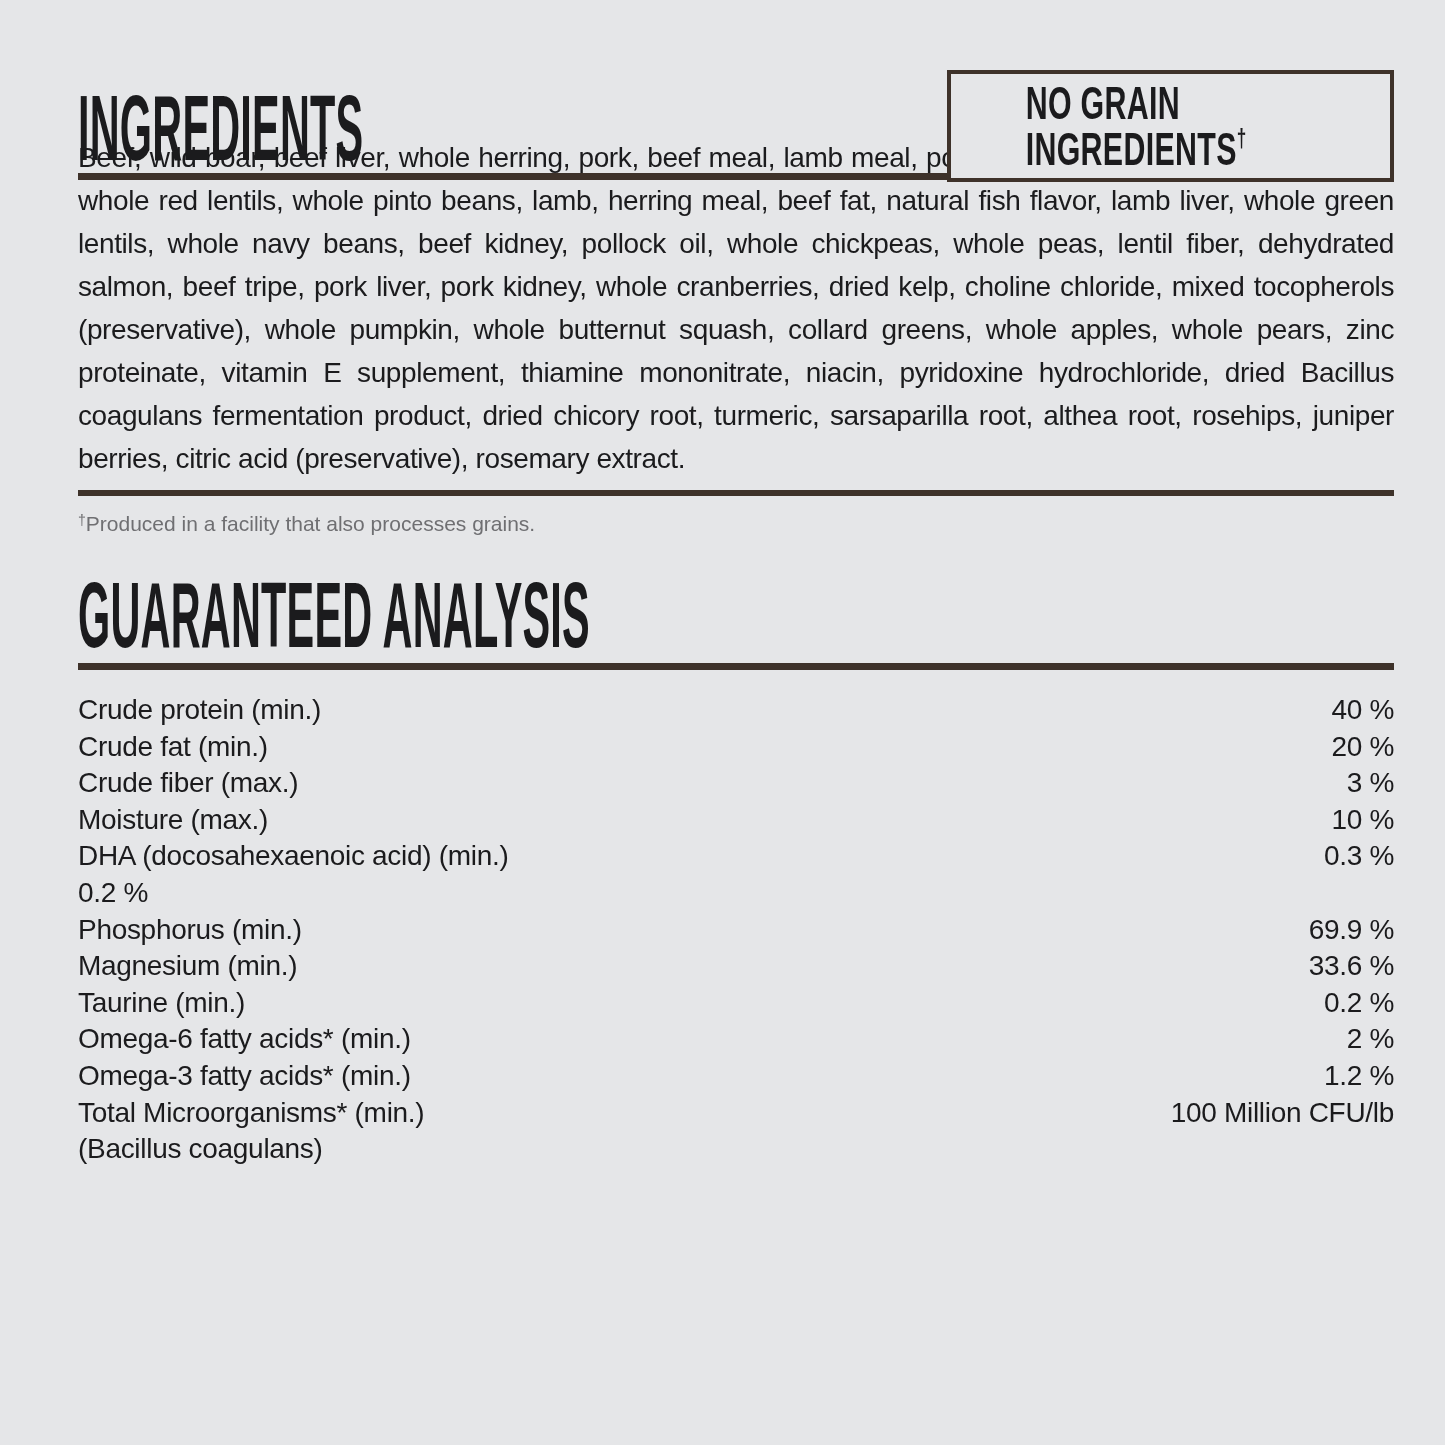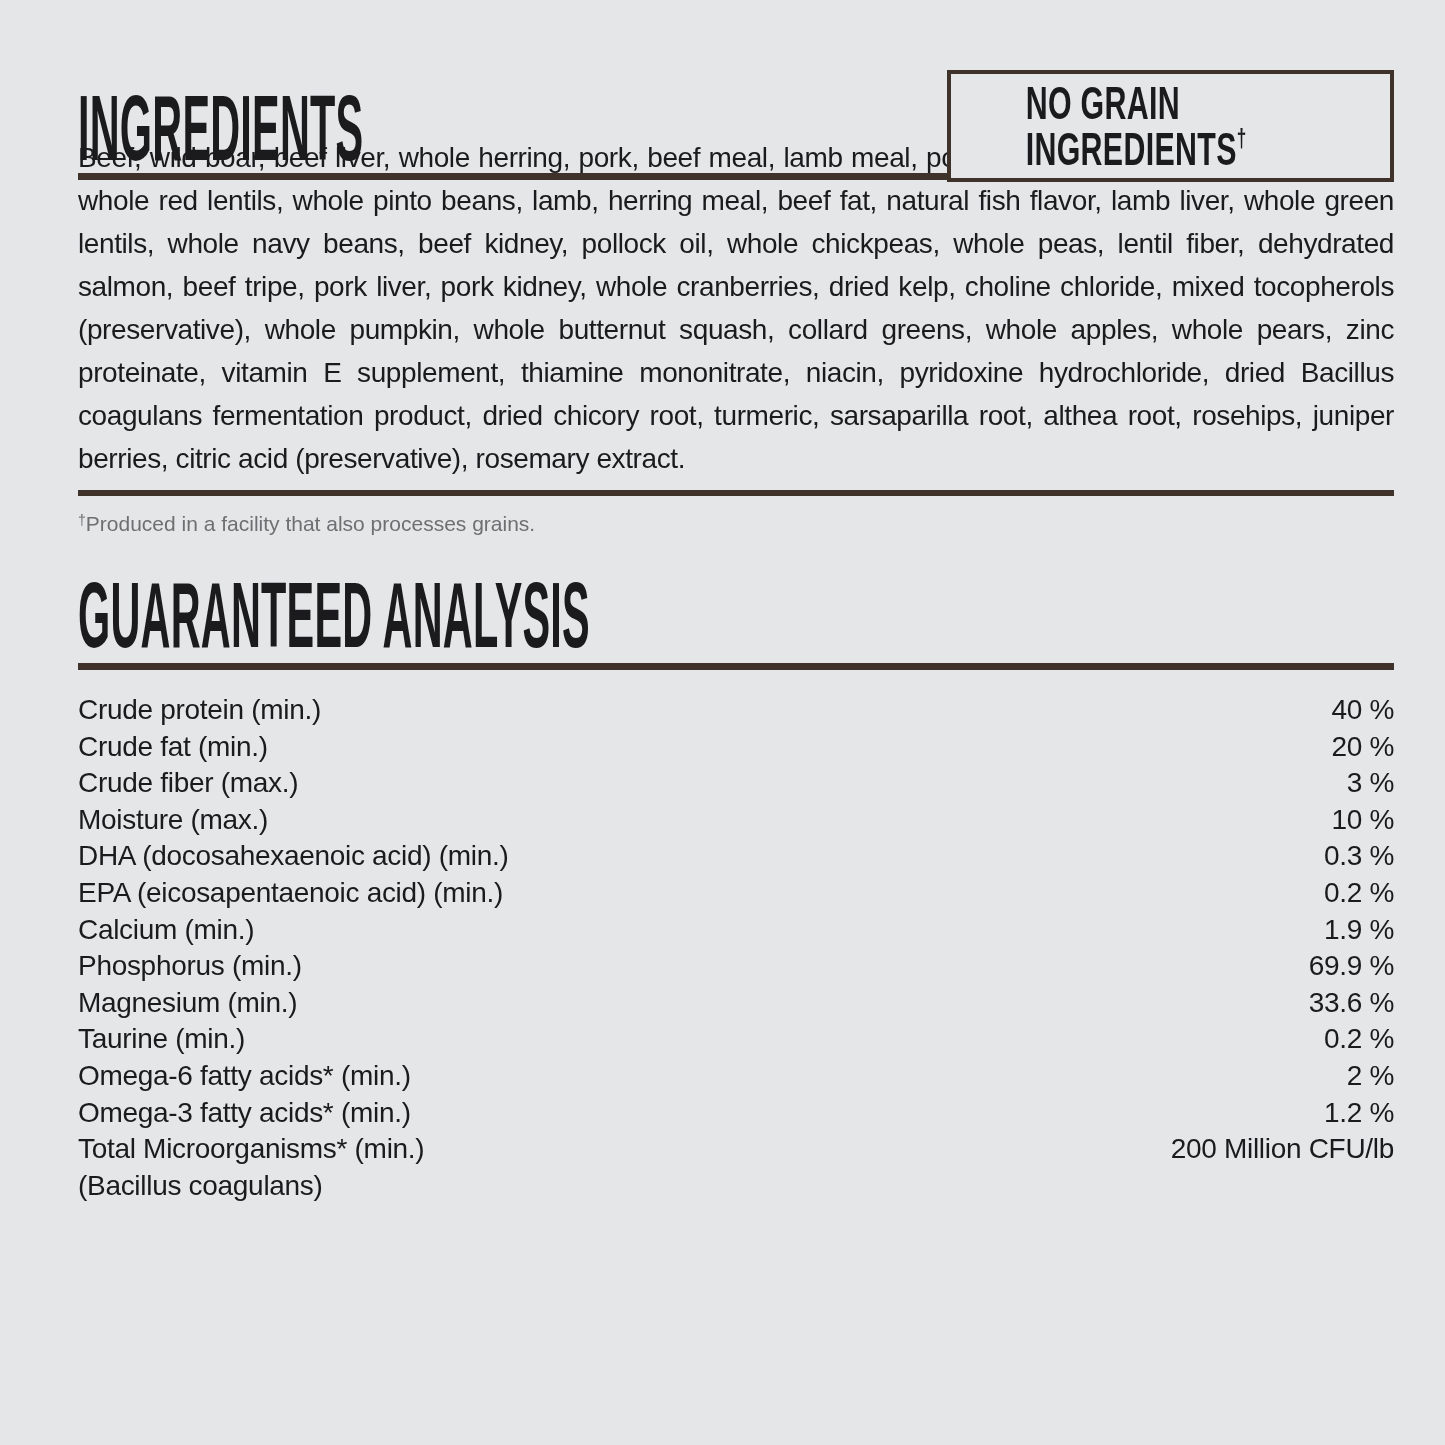--- a/index.html
+++ b/index.html
@@ -118,26 +118,21 @@
       </div>
       <div class="ga-row">
         <span class="ga-label">Moisture (max.)</span>
         <span class="ga-value">10 %</span>
       </div>
       <div class="ga-row">
         <span class="ga-label">DHA (docosahexaenoic acid) (min.)</span>
         <span class="ga-value">0.3 %</span>
       </div>
       <div class="ga-row">
-        <span class="ga-label">EPA (eicosapentaenoic acid) (min.)</span>
         <span class="ga-value">0.2 %</span>
-      </div>
-      <div class="ga-row">
-        <span class="ga-label">Calcium (min.)</span>
-        <span class="ga-value">1.9 %</span>
       </div>
       <div class="ga-row">
         <span class="ga-label">Phosphorus (min.)</span>
         <span class="ga-value">69.9 %</span>
       </div>
       <div class="ga-row">
         <span class="ga-label">Magnesium (min.)</span>
         <span class="ga-value">33.6 %</span>
       </div>
       <div class="ga-row">
@@ -147,21 +142,21 @@
       <div class="ga-row">
         <span class="ga-label">Omega-6 fatty acids* (min.)</span>
         <span class="ga-value">2 %</span>
       </div>
       <div class="ga-row">
         <span class="ga-label">Omega-3 fatty acids* (min.)</span>
         <span class="ga-value">1.2 %</span>
       </div>
       <div class="ga-row">
         <span class="ga-label">Total Microorganisms* (min.)</span>
-        <span class="ga-value">200 Million CFU/lb</span>
+        <span class="ga-value">100 Million CFU/lb</span>
       </div>
       <div class="ga-row">
         <span class="ga-label">(Bacillus coagulans)</span>
         <span class="ga-value"></span>
       </div>
     </div>
 
 </div>
 
 </body></html>

